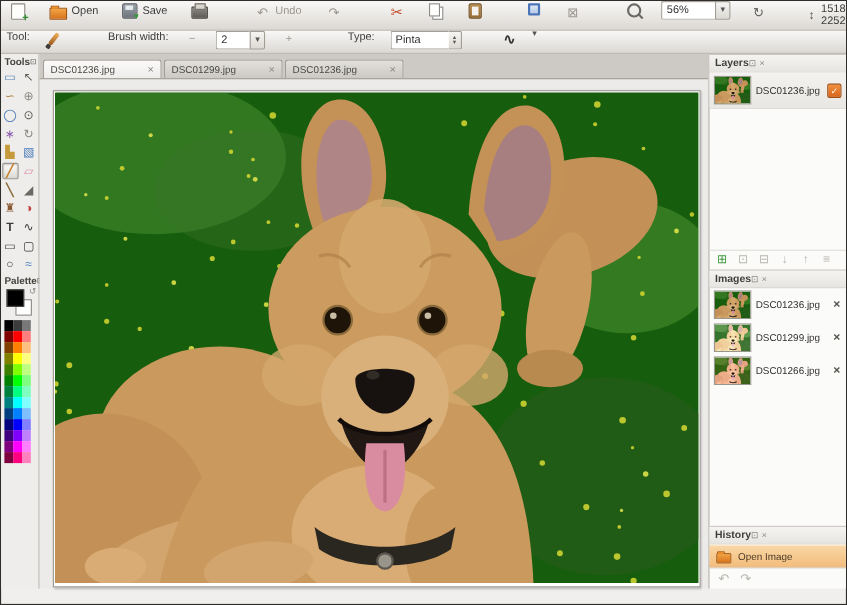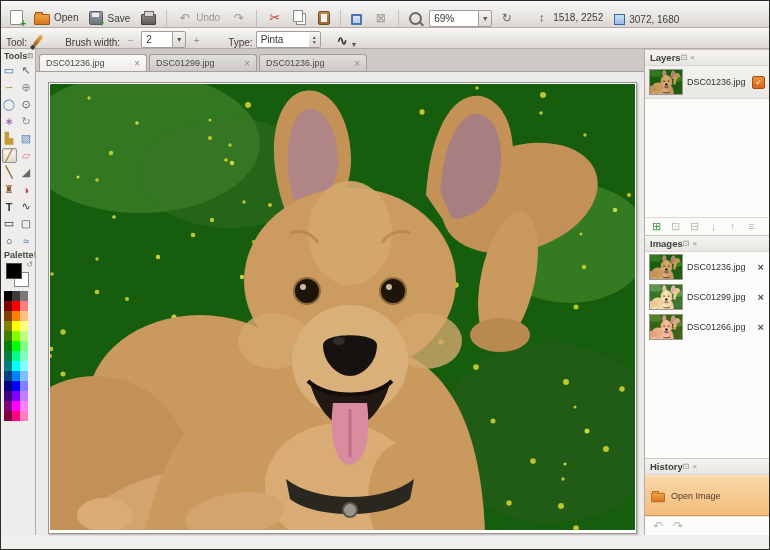--- a/index.html
+++ b/index.html
@@ -4,21 +4,21 @@
 <style>
   html,body{margin:0;padding:0;background:#fff;font-family:"Liberation Sans",sans-serif;}
   .window{position:relative;width:770px;height:550px;background:#f0efed;border:1px solid #2e2d2a;box-sizing:border-box;overflow:hidden;}
   
   .titlebar{height:18px;background:linear-gradient(#504f4a,#393833);display:flex;align-items:center;padding:0 6px;gap:5px;border-bottom:1px solid #26251f;}
   .winbtn{width:11px;height:11px;border-radius:50%;box-sizing:border-box;}
   .winbtn.close{background:radial-gradient(circle at 35% 30%,#f9ab71,#ee6324 55%,#b9360c);border:1px solid #7e2a0c;} 
   .winbtn.minimize,.winbtn.maximize{background:linear-gradient(#74726b,#524f49);border:1px solid #33322d;}
   .win-title{margin-left:8px;font-size:10px;font-weight:bold;color:#dcd8cf;letter-spacing:.2px;}
   
-  .toolbar{height:26px;background:linear-gradient(#f9f8f7,#dbd8d3);border-bottom:1px solid #b1ada6;display:flex;align-items:flex-end;padding:0 5px;gap:3px;font-size:10px;color:#3c3c3c;}
+  .toolbar{height:26px;background:linear-gradient(#f9f8f7,#dbd8d3);border-bottom:1px solid #b1ada6;display:flex;align-items:flex-start;padding:0 5px;gap:14px;font-size:10px;color:#3c3c3c;}
   .tbtn{display:flex;align-items:center;gap:4px;padding:2px 4px;border-radius:3px;}
   .tsep{width:1px;height:17px;background:#c3bfb8;margin:0 3px;}
   .glyph{display:inline-flex;align-items:center;justify-content:center;width:15px;height:15px;font-size:12px;line-height:1;}
   .gray-g{color:#9b978f;}
   .combo{height:15px;min-width:40px;background:#fff;border:1px solid #a29e96;border-right:none;border-radius:2px 0 0 2px;display:flex;align-items:center;padding:0 4px;font-size:10px;color:#333;}
   .combo-btn{height:17px;width:14px;border:1px solid #a29e96;border-radius:0 2px 2px 0;background:linear-gradient(#f6f5f3,#dcd9d3);display:flex;align-items:center;justify-content:center;font-size:7px;color:#555;box-sizing:border-box;}
   .spin{display:flex;flex-direction:column;justify-content:center;font-size:5px;color:#555;line-height:1;border:1px solid #a29e96;border-left:none;height:17px;width:12px;align-items:center;background:linear-gradient(#f6f5f3,#dcd9d3);box-sizing:border-box;border-radius:0 2px 2px 0;}
   
   .icon-page{width:11px;height:13px;background:#fdfdfc;border:1px solid #8f8c85;position:relative;border-radius:1px;}
   .icon-page::after{content:"+";position:absolute;right:-4px;bottom:-5px;color:#2f8f2f;font-weight:bold;font-size:10px;}
@@ -72,21 +72,21 @@
   .thumb-box{width:32px;height:24px;border:1px solid #9a978f;background:#fff;overflow:hidden;flex:0 0 auto;}
   .thumb-svg{width:100%;height:100%;display:block;}
   .row-label{flex:1;color:#33322f;font-size:9px;white-space:nowrap;overflow:hidden;}
   .vis-check{width:11px;height:11px;background:linear-gradient(#f0913f,#d9641c);border:1px solid #a14e13;border-radius:2px;color:#fff;font-size:8px;display:flex;align-items:center;justify-content:center;flex:0 0 auto;}
   .layers-body{height:130px;}
   .mini-toolbar{display:flex;align-items:center;gap:6px;padding:2px 5px;border-top:1px solid #dedbd6;}
   .mini-toolbar .glyph{width:13px;height:13px;font-size:11px;}
   .img-row{display:flex;align-items:center;gap:4px;padding:2px 4px;}
   .img-close{color:#55534e;font-weight:bold;font-size:11px;padding:0 1px;}
   .images-body{height:128px;}
-  .history-row{display:flex;align-items:center;gap:5px;padding:12px 5px;background:linear-gradient(#f9d7a6,#f3bd7c);border-top:1px solid #fbe7c8;border-bottom:1px solid #dd9c55;color:#4a3a26;font-size:9px;}
+  .history-row{display:flex;align-items:center;gap:5px;padding:2px 5px;background:linear-gradient(#f9d7a6,#f3bd7c);border-top:1px solid #fbe7c8;border-bottom:1px solid #dd9c55;color:#4a3a26;font-size:9px;}
   .history-spacer{flex:1;}
   .hist-toolbar{display:flex;gap:10px;padding:2px 8px;color:#b9b6b0;font-size:12px;border-top:1px solid #e3e0db;}
 </style>
 </head>
 <body>
 
 <svg width="0" height="0" style="position:absolute" aria-hidden="true">
   <defs>
     <filter id="leaves" x="0%" y="0%" width="100%" height="100%">
       <feTurbulence type="fractalNoise" baseFrequency="0.12 0.16" numOctaves="3" seed="7" result="t"></feTurbulence>
@@ -285,21 +285,21 @@
         <span class="icon-crop"></span>
       </div>
     <div class="tbtn">
         <span class="glyph gray-g">⊠</span>
       </div>
     <div class="tsep"></div>
     <div class="tbtn">
         <span class="icon-mag"></span>
       </div>
     <div style="display:flex;align-items:center">
-      <span class="combo">69%</span>
+      <span class="combo">56%</span>
       <span class="combo-btn">▼</span>
     </div>
     <div class="tbtn">
         <span class="glyph" style="color:#6b6965">↻</span>
       </div>
     <div style="width:6px"></div>
     <div class="tbtn">
       <span class="glyph" style="color:#55534e;font-size:11px">↕</span>
       <span>1518, 2252</span>
     </div>

